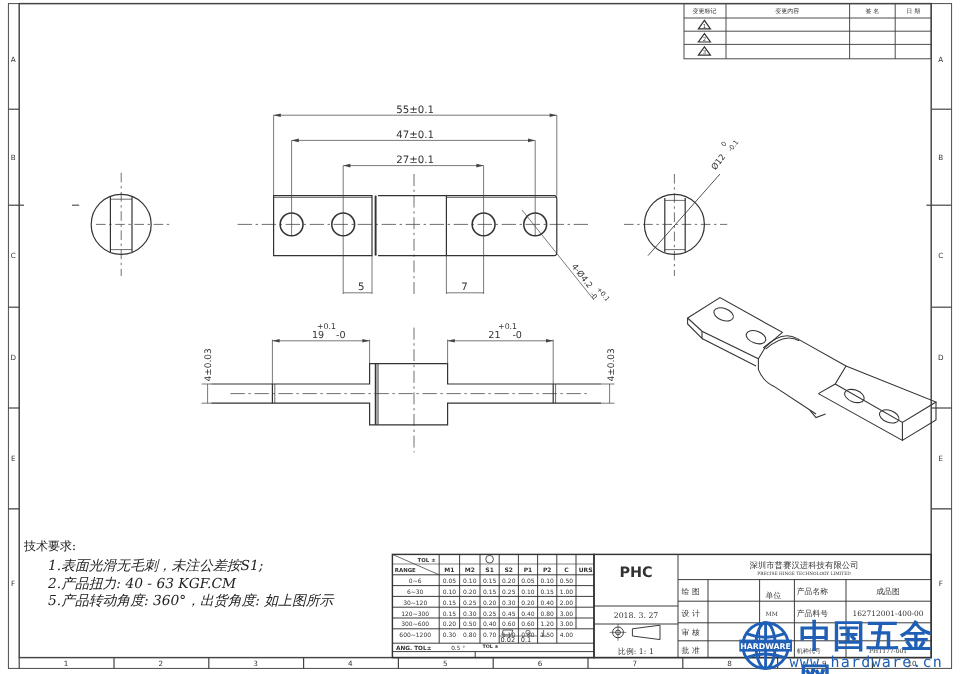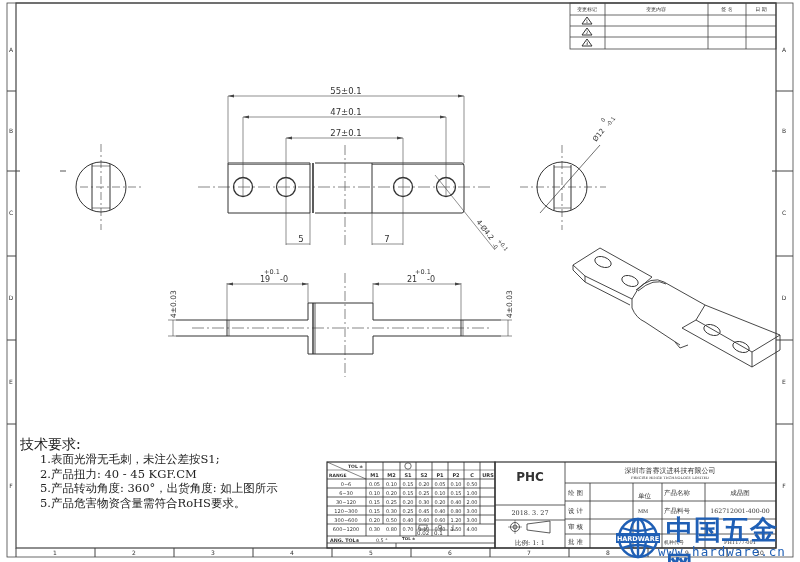--- a/index.html
+++ b/index.html
@@ -1,22 +1,22 @@
 <!DOCTYPE html>
 <html><head>
 <meta charset="utf-8">
 <style>
   html,body{margin:0;padding:0;background:#fff;}
   body{width:800px;height:562px;position:relative;overflow:hidden;font-family:"DejaVu Sans",sans-serif;color:#222;}
   svg{position:absolute;left:0;top:0;}
   .t{font-family:"DejaVu Sans",sans-serif;fill:#333;}
   .ts{font-family:"DejaVu Serif",serif;fill:#333;}
   .notes{position:absolute;left:20px;top:437px;font-family:"DejaVu Serif",serif;font-size:11.5px;line-height:14.8px;color:#222;}
-  .notes .title{font-size:14px;}
-  .notes .item{padding-left:20px;white-space:nowrap;}
+  .notes .title{font-size:10px;margin-top:12px;}
+  .notes .item{padding-left:20px;white-space:nowrap;font-style:italic;}
   .wm{position:absolute;left:608px;top:512px;width:170px;height:48px;}
   .wm .cn{position:absolute;left:58px;top:0;font-family:"DejaVu Sans",sans-serif;font-weight:bold;font-size:27px;color:#1f5fb5;letter-spacing:1px;}
   .wm .url{position:absolute;left:50px;top:32px;font-family:"DejaVu Sans Mono",monospace;font-size:12.5px;color:#1f5fb5;letter-spacing:1px;}
   .wm .globe{position:absolute;left:8px;top:4px;width:44px;height:44px;}
 </style>
 </head>
 <body>
 
 <svg width="800" height="562" viewBox="0 0 800 562">
   <g stroke="#444" fill="none" stroke-width="1">
@@ -408,23 +408,22 @@
       <text x="740" y="513" text-anchor="middle" font-size="6.2">162712001-400-00</text>
       <text x="664" y="544" font-size="5">机种代号</text>
       <text x="740" y="544" text-anchor="middle" font-size="5">PHT177-001</text>
     </g>
   </g>
 </svg>
 
 <div class="notes">
   <div class="title">技术要求:</div>
   <div class="item">1.表面光滑无毛刺，未注公差按S1;</div>
-  <div class="item">2.产品扭力: 40 - 45  KGF.CM</div>
+  <div class="item">2.产品扭力: 40 - 63  KGF.CM</div>
   <div class="item">5.产品转动角度: 360°，出货角度: 如上图所示</div>
-  <div class="item">5.产品危害物资含量需符合RoHS要求。</div>
 </div>
 
 <div class="wm">
   <svg class="globe" viewBox="0 0 44 44">
     <g stroke="#1f5fb5" stroke-width="2.4" fill="none">
       <circle cx="22" cy="22" r="19"></circle>
       <ellipse cx="22" cy="22" rx="8" ry="19"></ellipse>
       <line x1="3" y1="22" x2="41" y2="22"></line>
       <line x1="22" y1="3" x2="22" y2="41"></line>
       <path d="M6,12 Q22,18 38,12"></path>

